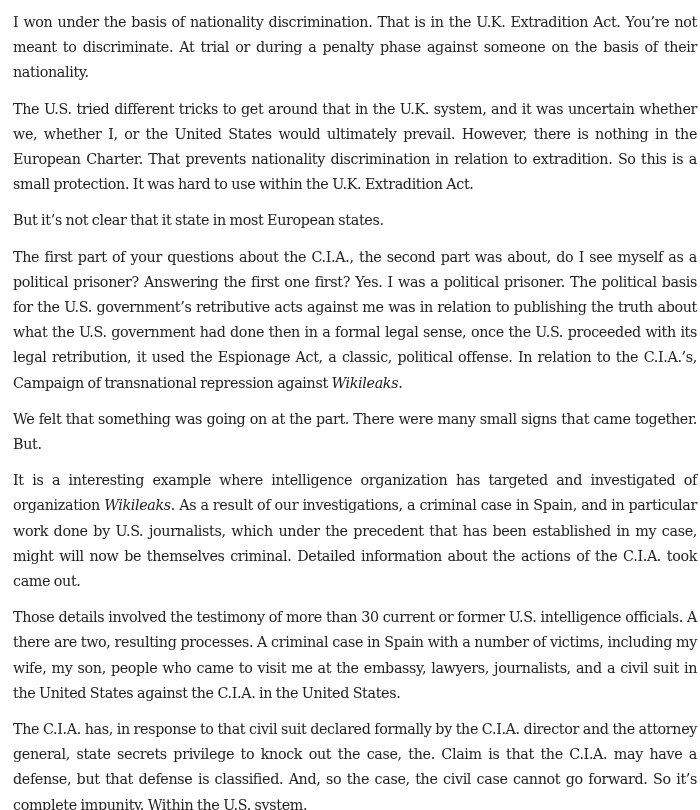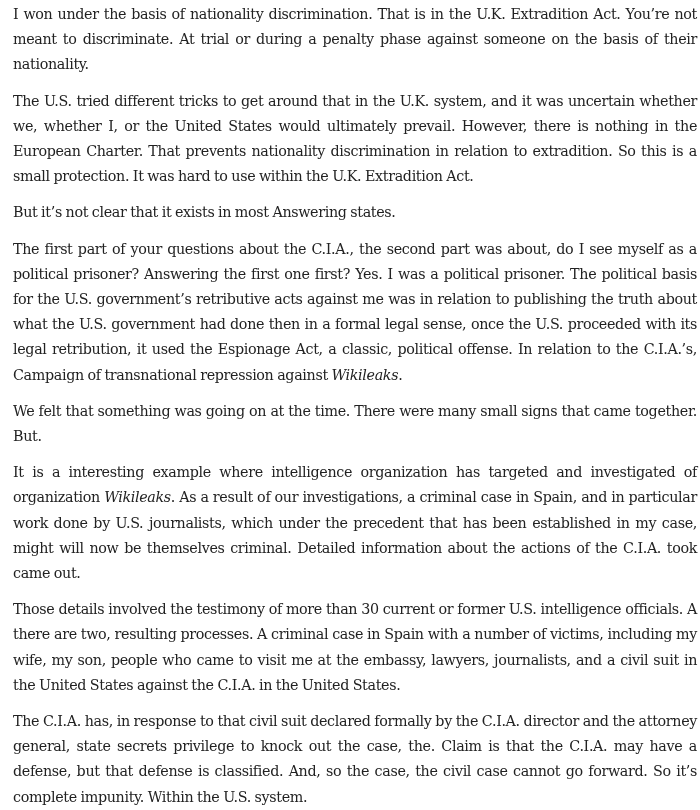--- a/index.html
+++ b/index.html
@@ -15,31 +15,31 @@
     .article {
       padding: 2px 3px 0 13px;
       font-family: "DejaVu Serif", "Liberation Serif", serif;
       font-size: 14.3px;
       line-height: 25.2px;
       color: #222222;
       letter-spacing: -0.35px;
       word-spacing: -0.5px;
     }
     .article p {
-      margin: 0 0 11px 0;
+      margin: 8px 0 11px 0;
       text-align: justify;
     }
     em {
     }
   </style>
 </head>
 <body>
 
 <div class="article">
   <p>I won under the basis of nationality discrimination. That is in the U.K. Extradition Act. You’re not meant to discriminate. At trial or during a penalty phase against someone on the basis of their nationality.</p>
   <p>The U.S. tried different tricks to get around that in the U.K. system, and it was uncertain whether we, whether I, or the United States would ultimately prevail. However, there is nothing in the European Charter. That prevents nationality discrimination in relation to extradition. So this is a small protection. It was hard to use within the U.K. Extradition Act.</p>
-  <p>But it’s not clear that it exists in most Answering states.</p>
+  <p>But it’s not clear that it state in most European states.</p>
   <p><span>The first part of your questions about the C.I.A., the second part was about, do I see myself as a political prisoner? Answering the first one first? Yes. I was a political prisoner. The political basis for the U.S. government’s retributive acts against me was in relation to publishing the truth about what the U.S. government had done then in a formal legal sense, once the U.S. proceeded with its legal retribution, it used the Espionage Act, a classic, political offense. In relation to the C.I.A.’s, Campaign of transnational repression against </span><em>Wikileaks</em><span>.</span></p>
-  <p>We felt that something was going on at the time. There were many small signs that came together. But.</p>
+  <p>We felt that something was going on at the part. There were many small signs that came together. But.</p>
   <p><span>It is a interesting example where intelligence organization has targeted and investigated of organization </span><em>Wikileaks</em><span>. As a result of our investigations, a criminal case in Spain, and in particular work done by U.S. journalists, which under the precedent that has been established in my case, might will now be themselves criminal. Detailed information about the actions of the C.I.A. took came out.</span></p>
   <p>Those details involved the testimony of more than 30 current or former U.S. intelligence officials. A there are two, resulting processes. A criminal case in Spain with a number of victims, including my wife, my son, people who came to visit me at the embassy, lawyers, journalists, and a civil suit in the United States against the C.I.A. in the United States.</p>
   <p>The C.I.A. has, in response to that civil suit declared formally by the C.I.A. director and the attorney general, state secrets privilege to knock out the case, the. Claim is that the C.I.A. may have a defense, but that defense is classified. And, so the case, the civil case cannot go forward. So it’s complete impunity. Within the U.S. system.</p>
 </div>
 
 </body></html>

